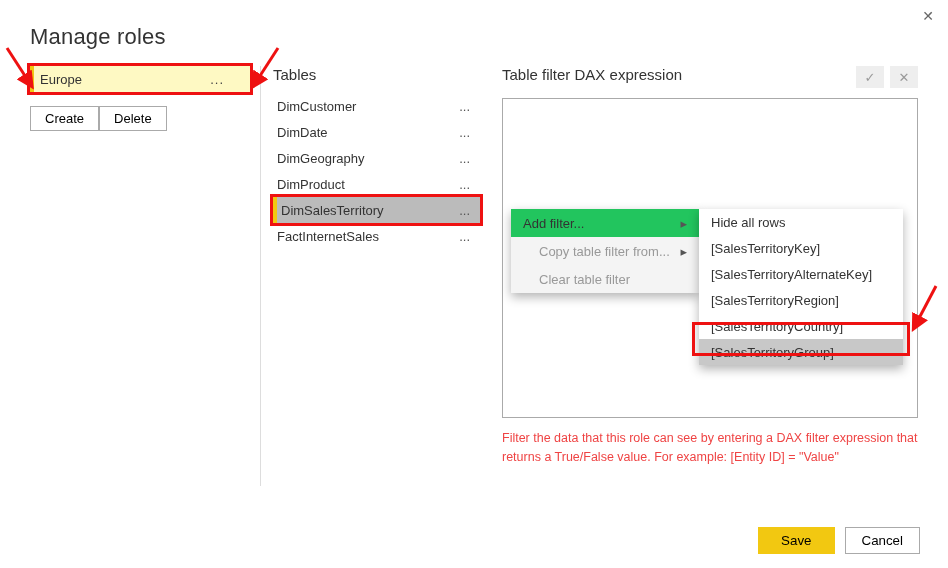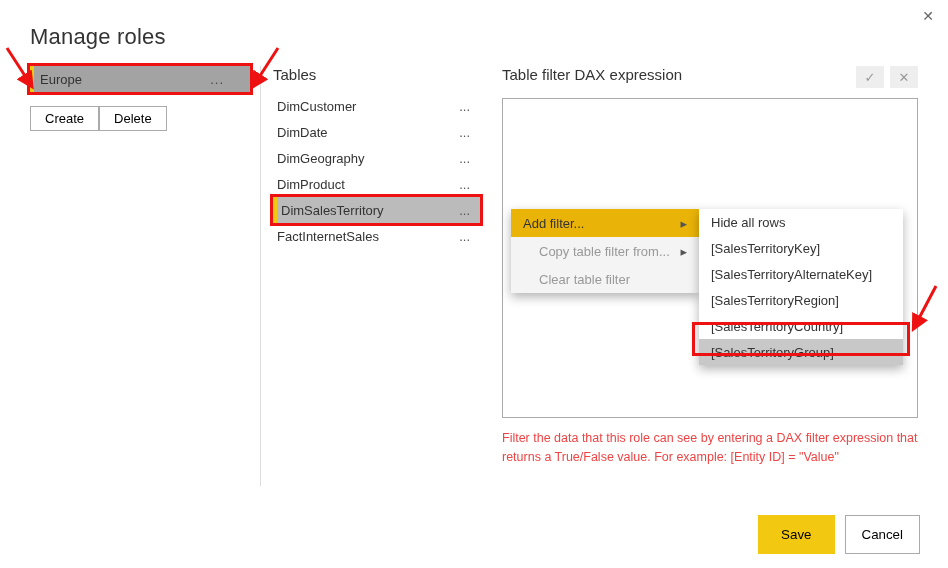--- a/index.html
+++ b/index.html
@@ -7,41 +7,41 @@
   .window { position:relative; width:948px; height:568px; padding:0; }
   .close-x { position:absolute; top:6px; right:10px; width:20px; height:20px; display:flex; align-items:center; justify-content:center; color:#666; font-size:14px; cursor:pointer; }
   .title { font-size:22px; font-weight:300; color:#333; padding:24px 30px 16px 30px; letter-spacing:0.2px;}
   .columns { display:flex; padding:0 30px; height:420px;}
   .col-roles { width:230px; padding-right:10px;}
   .col-tables { width:230px; padding-right:10px;  border-left:1px solid #ddd; padding-left:0;}
   .col-expr  { flex:1; padding-left:0;}
   .col-tables .inner { padding-left:12px;}
   .col-expr  .inner { padding-left:12px; position:relative;}
   .section-head { font-size:15px; color:#333; margin-bottom:10px; font-weight:400;}
-  .role-item { height:26px; background:#a3a3a3; border-left:4px solid #f2c811; display:flex; align-items:center; padding:0 26px 0 6px; justify-content:space-between; cursor:pointer;}
+  .role-item { height:26px; background:#fef9c3; border-left:4px solid #f2c811; display:flex; align-items:center; padding:0 26px 0 6px; justify-content:space-between; cursor:pointer;}
   .role-item .dots { letter-spacing:1px; color:#444;}
   .highlight-red { box-shadow:0 0 0 3px #e11;}
   .btn-row { margin-top:14px; display:flex; }
   .btn { border:1px solid #aaa; background:#fff; padding:4px 14px; font-size:13px; cursor:pointer;}
   .table-item { height:26px; display:flex; align-items:center; justify-content:space-between; padding:0 10px 0 4px; cursor:pointer;}
   .table-item.selected { background:#bbb; border-left:4px solid #f2c811; padding-left:0;}
   .table-item.selected span:first-child { padding-left:4px;}
   .dots { color:#555;}
   .expr-header { display:flex; align-items:flex-start; justify-content:space-between; margin-bottom:10px;}
   .mini-btn-row { display:flex; gap:6px;}
   .mini-btn { width:28px; height:22px; background:#eee; display:flex; align-items:center; justify-content:center; color:#999; cursor:default;}
   .expr-box { border:1px solid #aaa; width:100%; height:320px; background:#fff; padding:6px; font-family:Consolas,monospace; font-size:13px; resize:none; }
   .expr-help { margin-top:8px; font-size:12.5px; color:#ef4444; line-height:1.55;}
   .footer { position:absolute; bottom:14px; right:28px; display:flex; gap:10px;}
-  .save { background:#f2c811; border:1px solid #f2c811; padding:11px 22px; cursor:pointer;}
+  .save { background:#f2c811; border:1px solid #f2c811; padding:5px 22px; cursor:pointer;}
   .cancel { background:#fff; border:1px solid #aaa; padding:5px 16px; cursor:pointer;}
   
   .context-menu { position:absolute; top:209px; left:511px; width:188px; background:#f4f4f4; box-shadow:0 4px 10px rgba(0,0,0,.3); z-index:5;}
   .context-menu .item { height:28px; display:flex; align-items:center; padding:0 12px; font-size:13px; color:#333; justify-content:space-between; cursor:pointer;}
-  .context-menu .item.highlight { background:#eab308;}
+  .context-menu .item.highlight { background:#22c55e;}
   .context-menu .item.disabled { color:#999; cursor:default;padding-left:28px;}
   .context-menu .chev { color:#555;}
   
   .submenu { position:absolute; top:209px; left:699px; width:204px; background:#fff; box-shadow:0 4px 10px rgba(0,0,0,.3); z-index:6;}
   .submenu .sitem { height:26px; display:flex; align-items:center; padding:0 12px; font-size:13px; color:#333; cursor:pointer;}
   .submenu .sitem.highlight { background:#c8c8c8;}
   .submenu-highlight-box { position:absolute; top:325px; left:695px; width:212px; height:28px; box-shadow:0 0 0 3px #e11; z-index:7; pointer-events:none;}
   
   svg.ann { position:absolute; pointer-events:none; z-index:10;}
 </style>

